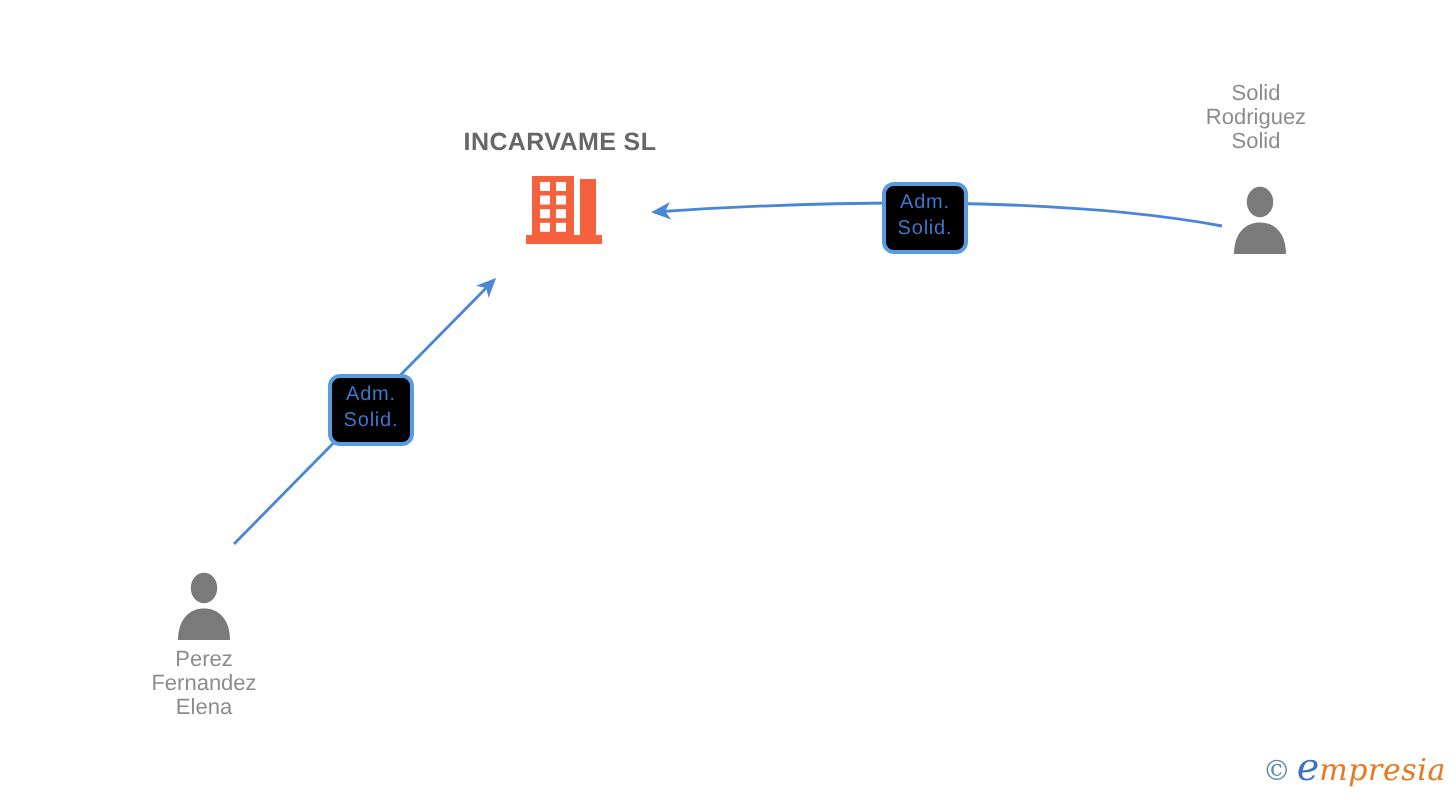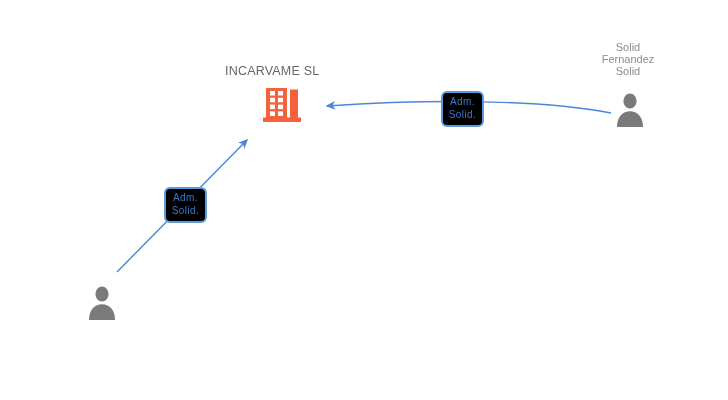--- a/index.html
+++ b/index.html
@@ -32,22 +32,23 @@
     padding-top: 2px;
     letter-spacing: 0.4px;
     cursor: pointer;
   }
   .edge-label-right { left: 441px; top: 91px; }
   .edge-label-left  { left: 164px; top: 187px; }
   .company-title {
     position: absolute;
     left: 225px; top: 64px;
     width: 110px;
+    text-align: center;
     font-size: 12.5px;
-    font-weight: normal;
+    font-weight: bold;
     color: #666666;
     letter-spacing: 0.2px;
     z-index: 2;
   }
   .building-wrap { position: absolute; left: 262px; top: 87px; width: 40px; height: 37px; z-index: 2; cursor: pointer; }
   .person-name {
     position: absolute;
     width: 96px;
     text-align: center;
     font-size: 11px;
@@ -108,31 +109,39 @@
     <div>Adm.</div>
     <div>Solid.</div>
   </div>
   <div class="edge-label edge-label-left">
     <div>Adm.</div>
     <div>Solid.</div>
   </div>
 
   <div class="person-name person-name-cerezo">
     <div>Solid</div>
-    <div>Fernandez</div>
+    <div>Rodriguez</div>
     <div>Solid</div>
   </div>
   <div class="person-icon-cerezo">
     <svg width="32" height="34" viewBox="0 0 32 34" xmlns="http://www.w3.org/2000/svg">
       <ellipse cx="16" cy="8" rx="6.6" ry="7.6" fill="#7A7A7A"></ellipse>
       <path d="M3,34 C3,23.5 8.8,18.2 16,18.2 C23.2,18.2 29,23.5 29,34 Z" fill="#7A7A7A"></path>
     </svg>
   </div>
 
   <div class="person-icon-perez">
     <svg width="32" height="34" viewBox="0 0 32 34" xmlns="http://www.w3.org/2000/svg">
       <ellipse cx="16" cy="8" rx="6.6" ry="7.6" fill="#7A7A7A"></ellipse>
       <path d="M3,34 C3,23.5 8.8,18.2 16,18.2 C23.2,18.2 29,23.5 29,34 Z" fill="#7A7A7A"></path>
     </svg>
   </div>
+  <div class="person-name person-name-perez">
+    <div>Perez</div>
+    <div>Fernandez</div>
+    <div>Elena</div>
+  </div>
 
+  <div class="logo">
+    <span class="copy">©</span><span class="e">e</span><span class="rest">mpresia</span>
+  </div>
 
 </div>
 
 </body></html>

